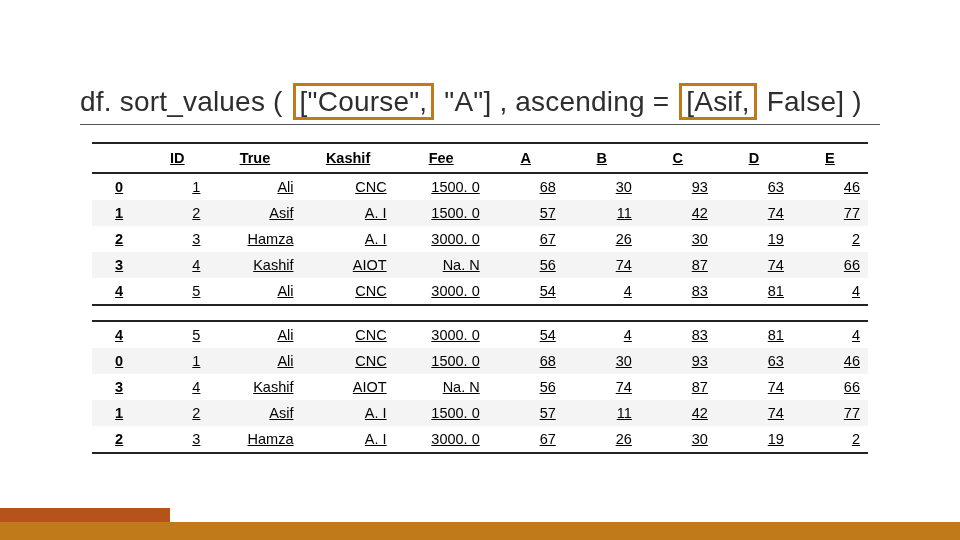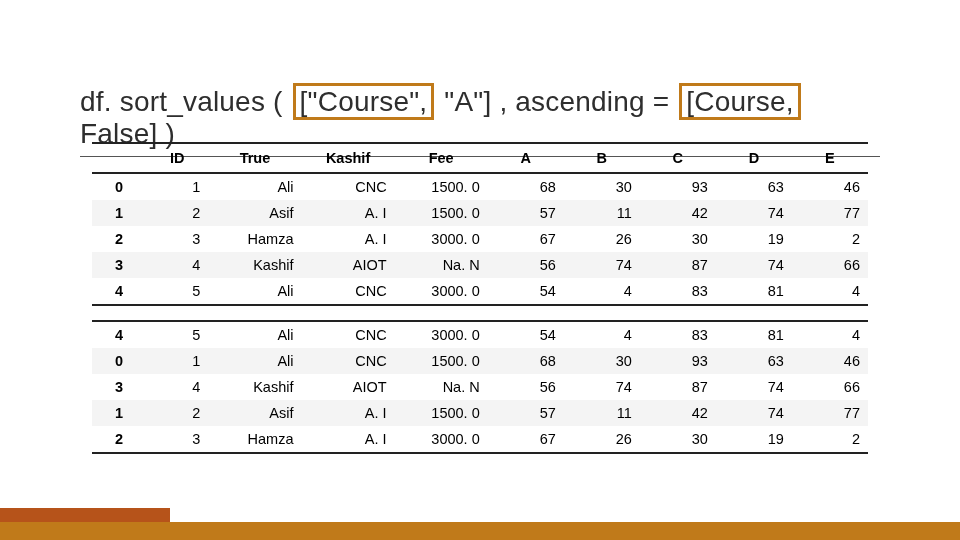--- a/index.html
+++ b/index.html
@@ -38,20 +38,21 @@
     padding: 0 4px;
     margin: 0 2px;
     line-height: 1.1;
     background: rgba(255,255,255,0);
   }
   .tables-wrap {
     position: absolute;
     left: 92px;
     top: 142px;
     width: 776px;
+    text-decoration: underline;
   }
   table {
     border-collapse: collapse;
     width: 100%;
     table-layout: fixed;
     font-size: 14.5px;
   }
   thead th {
     font-weight: 700;
     text-align: center;
@@ -110,21 +111,21 @@
     width: 170px;
     height: 14px;
     background: #b6531a;
   }
 </style>
 </head>
 <body>
 
 <div class="slide">
 
-  <div class="title"><span class="tok">df. sort_values ( </span><span class="tok box">["Course",</span><span class="tok"> "A"] , ascending = </span><span class="tok box">[Course,</span><span class="tok"> False] )</span></div>
+  <div class="title"><span class="tok">df. sort_values ( </span><span class="tok box">["Course",</span><span class="tok"> "A"] , ascending = </span><span class="tok box">[Asif,</span><span class="tok"> False] )</span></div>
 
   <div class="tables-wrap">
 
     <table class="table1">
       <colgroup>
         <col class="idx">
           <col class="id">
           <col class="name">
           <col class="course">
           <col class="fee">

